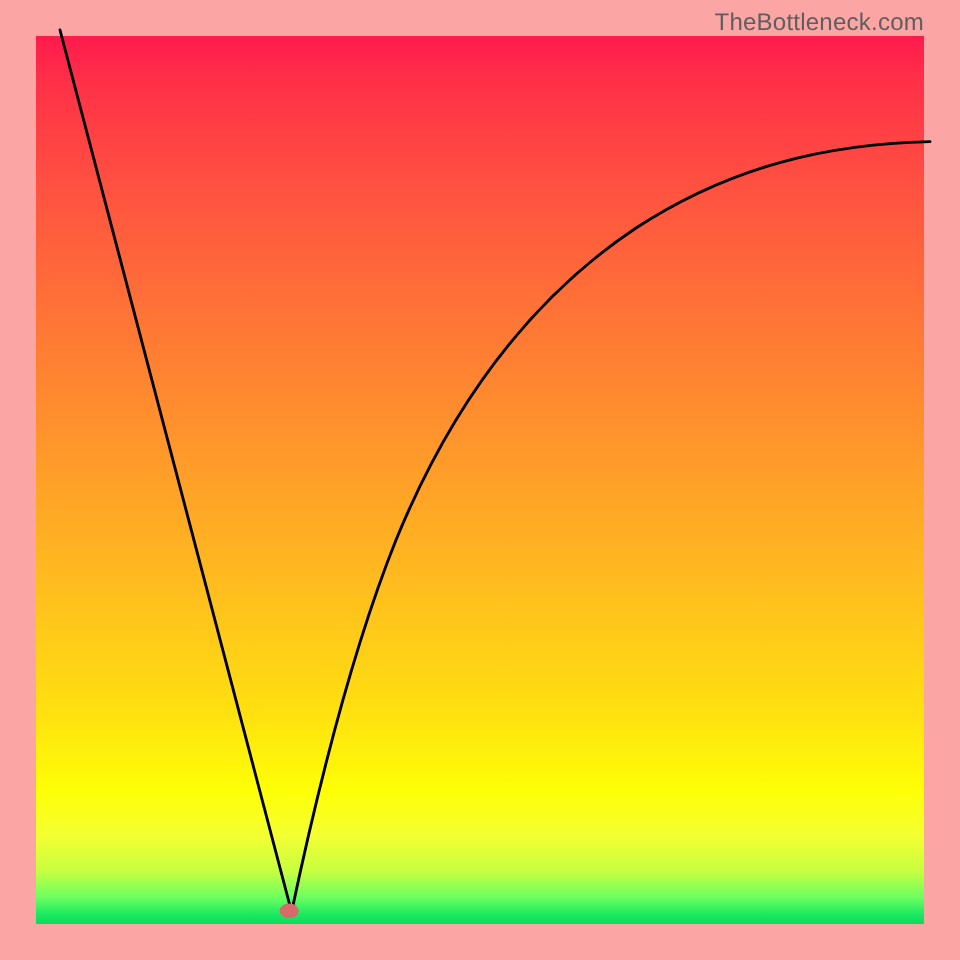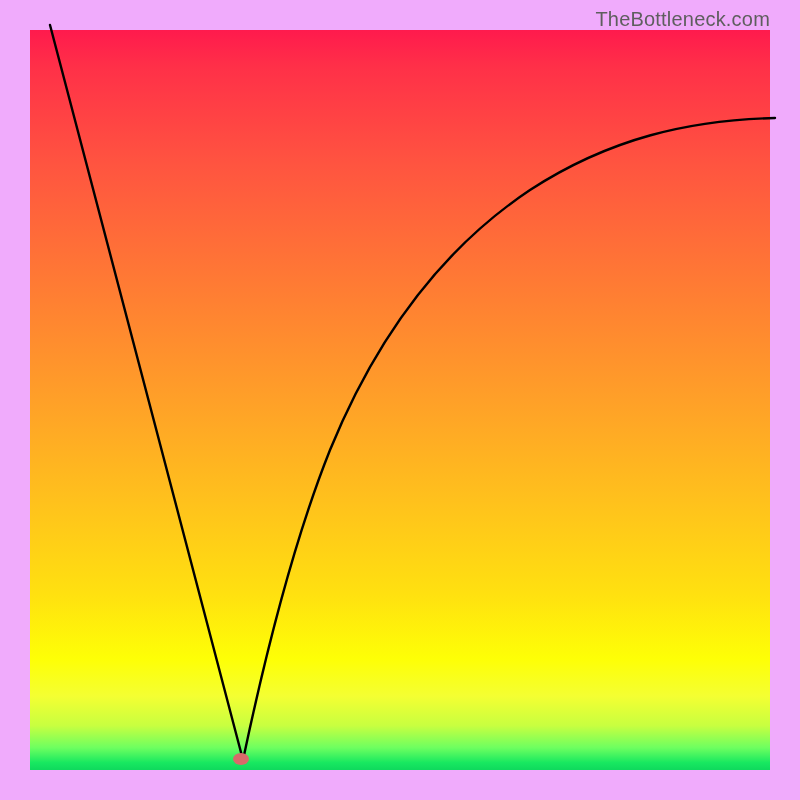--- a/index.html
+++ b/index.html
@@ -7,21 +7,21 @@
     padding: 0;
     width: 800px;
     height: 800px;
     overflow: hidden;
     background: #000;
     font-family: Arial, Helvetica, sans-serif;
   }
   .frame {
     position: absolute;
     inset: 0;
-    background: #f0abfc;
+    background: #fca5a5;
     padding-left: 23px;
   }
   .plot {
     position: absolute;
     left: 30px;
     top: 30px;
     width: 740px;
     height: 740px;
     
     background: linear-gradient(to bottom,

